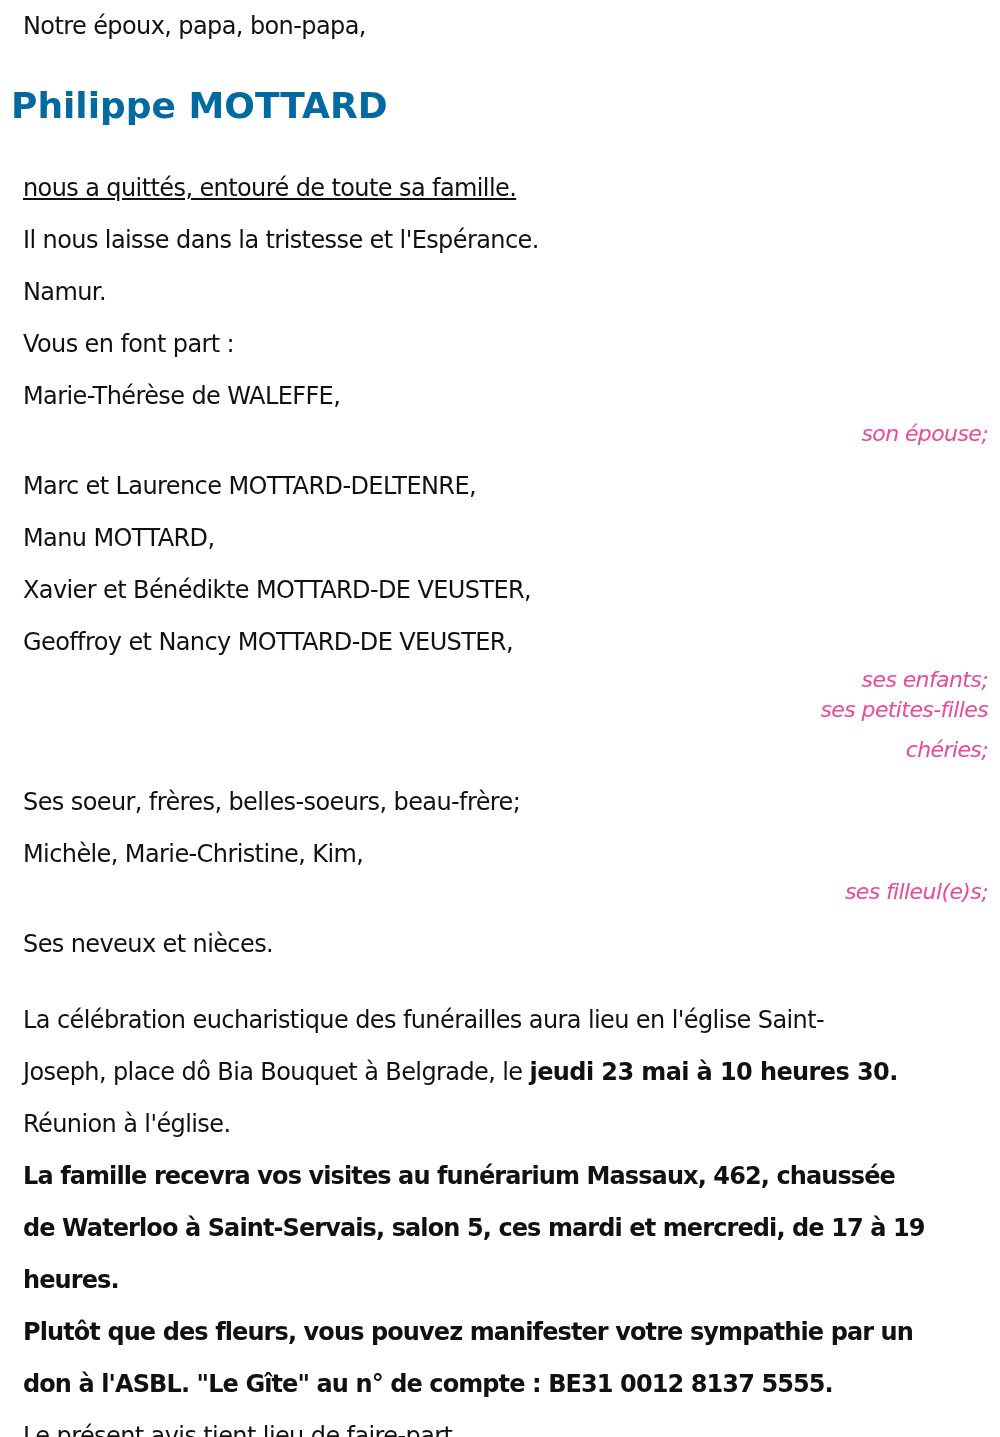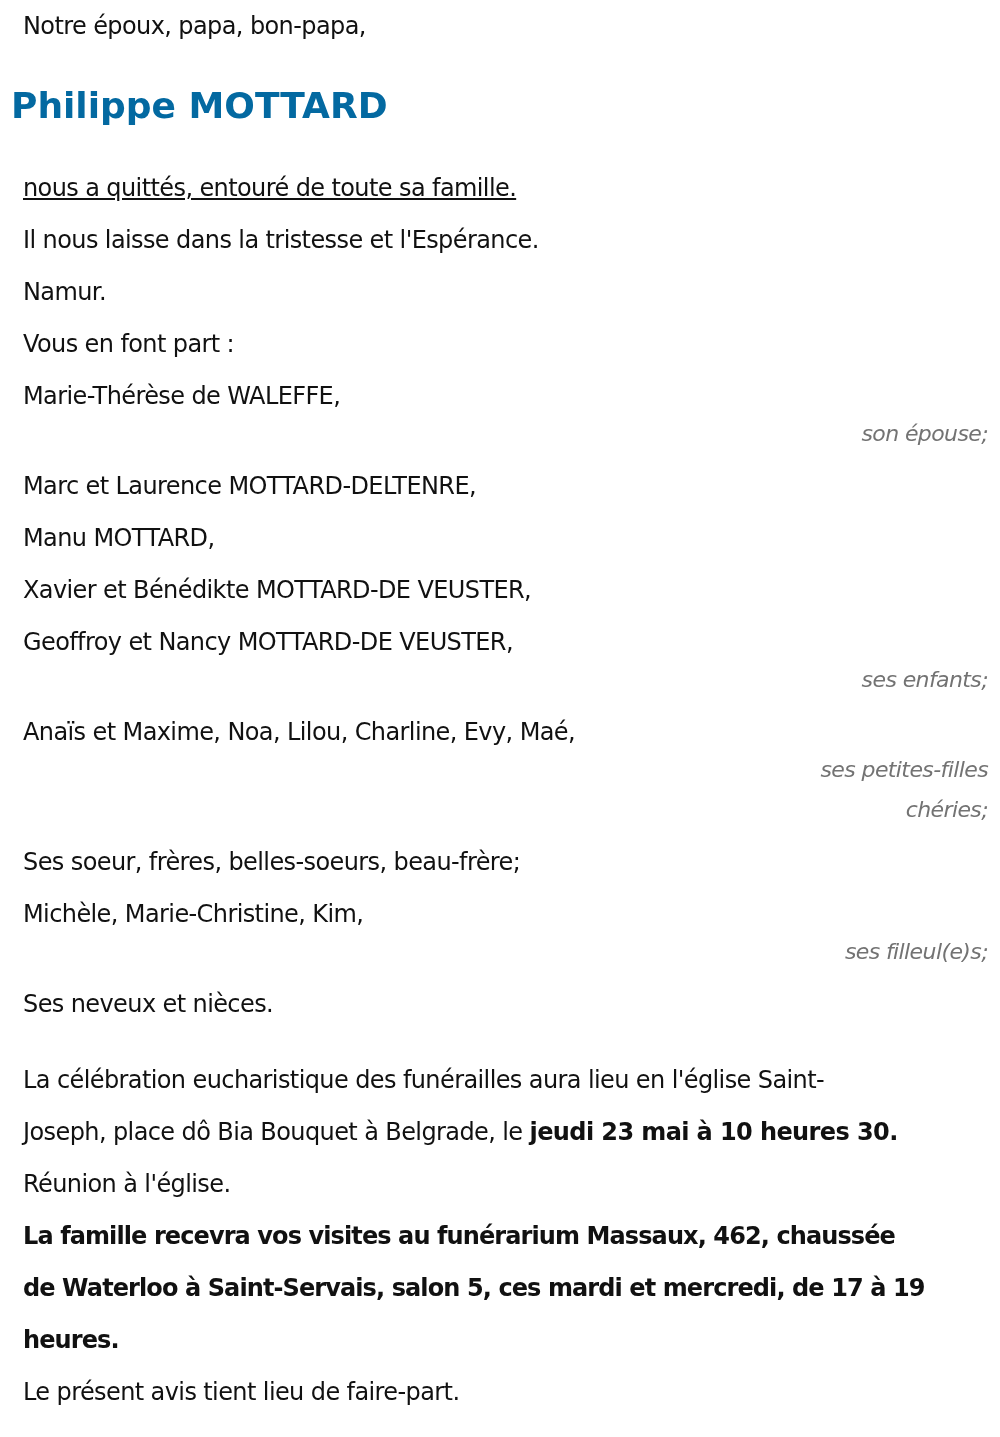--- a/index.html
+++ b/index.html
@@ -15,21 +15,21 @@
   .gap-s { margin-top: 10px; }
   .gap-m { margin-top: 36px; }
   .intro { margin-top: 6px; letter-spacing: -0.2px; }
   .title {
     font-size: 36px; font-weight: bold; line-height: 44px;
     margin: 38px 0 0 0; color: #0369a1;
   }
   .body-first { margin-top: 40px; text-decoration: underline; }
   .relation {
     text-align: right; font-style: italic; font-size: 22px;
-    line-height: 40px; margin: 0 0 4px 0; color: #737373;
+    line-height: 40px; margin: 0 0 4px 0; color: #ec4899;
     padding-right: 0;
   }
   .bold { font-weight: bold; }
   .cond { letter-spacing: -0.6px; }
   .cond2 { letter-spacing: -0.9px; }
 </style>
 </head>
 <body>
 
 <div class="page">
@@ -54,21 +54,20 @@
 
     <div>
       <p class="p cond">Marc et Laurence MOTTARD-DELTENRE,</p>
       <p class="p cond">Manu MOTTARD,</p>
       <p class="p cond">Xavier et Bénédikte MOTTARD-DE VEUSTER,</p>
       <p class="p cond">Geoffroy et Nancy MOTTARD-DE VEUSTER,</p>
       <p class="relation cond" style="margin-top:-14px;">ses enfants;</p>
     </div>
 
     <div>
-      <p class="p cond">Anaïs et Maxime, Noa, Lilou, Charline, Evy, Maé,</p>
       <p class="relation cond" style="margin:-14px 0 0 0;">ses petites-filles</p>
       <p class="relation cond">chéries;</p>
     </div>
 
     <p class="p cond">Ses soeur, frères, belles-soeurs, beau-frère;</p>
 
     <div>
       <p class="p cond">Michèle, Marie-Christine, Kim,</p>
       <p class="relation cond" style="margin-top:-14px;">ses filleul(e)s;</p>
     </div>
@@ -81,15 +80,19 @@
     <p class="p cond"><span>Joseph, place dô Bia Bouquet à Belgrade, le </span><span class="bold">jeudi 23 mai à 10 heures 30.</span></p>
     <p class="p gap-s cond">Réunion à l'église.</p>
   </div>
 
   <div class="gap-s bold">
     <p class="p cond2">La famille recevra vos visites au funérarium Massaux, 462, chaussée</p>
     <p class="p cond2">de Waterloo à Saint-Servais, salon 5, ces mardi et mercredi, de 17 à 19</p>
     <p class="p cond2">heures.</p>
   </div>
 
+  <div class="gap-s bold">
+    <p class="p cond2">Plutôt que des fleurs, vous pouvez manifester votre sympathie par un</p>
+    <p class="p cond2">don à l'ASBL. "Le Gîte" au n° de compte : BE31 0012 8137 5555.</p>
+  </div>
 
   <p class="p gap-s cond">Le présent avis tient lieu de faire-part.</p>
 </div>
 
 </body></html>

